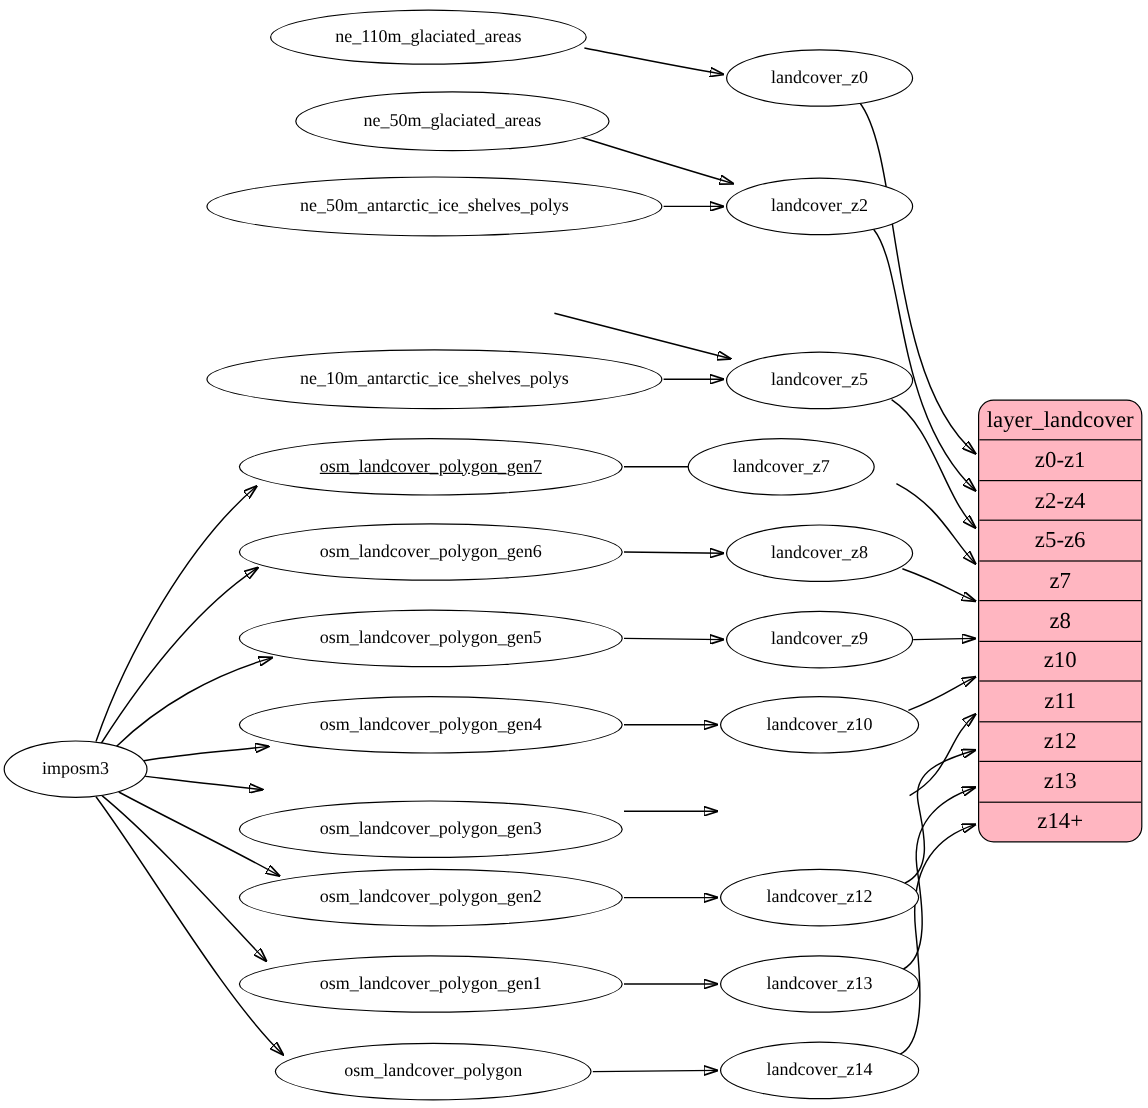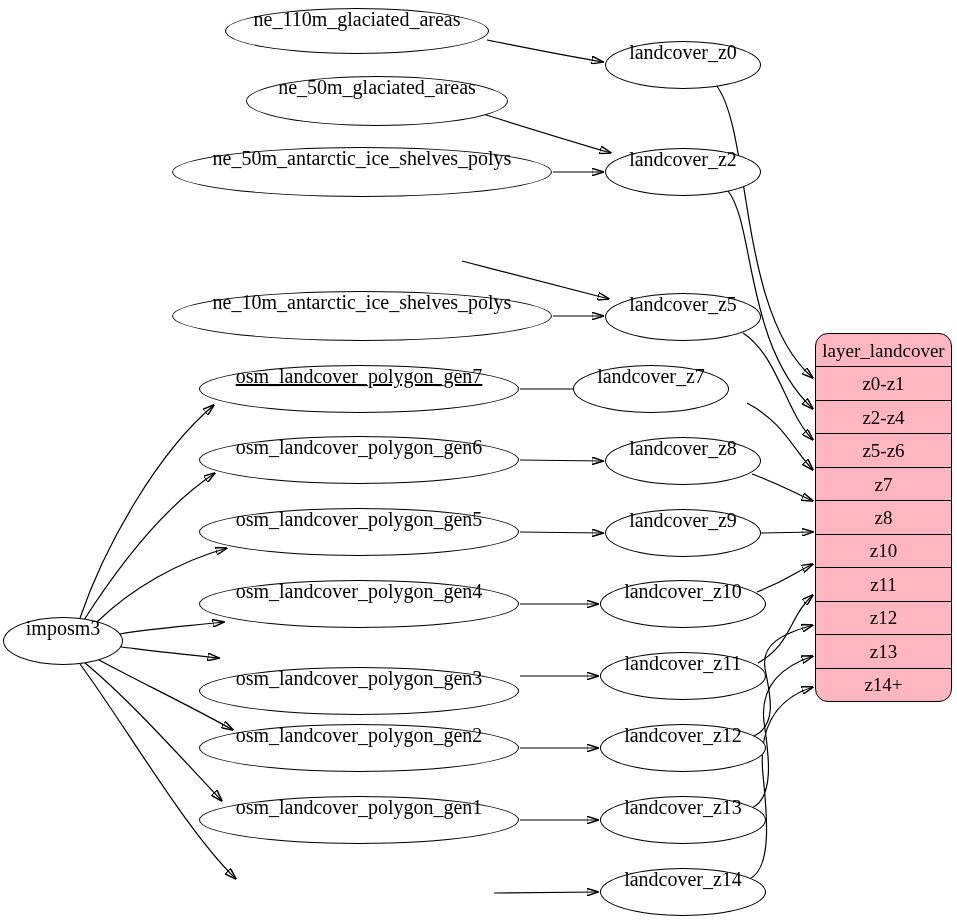--- a/index.html
+++ b/index.html
@@ -22,22 +22,23 @@
     stroke: #000000;
     stroke-width: 1.2;
   }
   .node {
     position: absolute;
     box-sizing: border-box;
     border: 1.3px solid #000000;
     border-radius: 50%;
     background: #ffffff;
     display: flex;
+    align-items: center;
     justify-content: center;
-    font-size: 20px;
+    font-size: 15px;
     line-height: 1;
     white-space: nowrap;
   }
   .record {
     position: absolute;
     box-sizing: border-box;
     left: 815px; top: 333px;
     width: 137px; height: 369px;
     background: #ffb6c1;
     border: 1.3px solid #000000;
@@ -135,20 +136,23 @@
   </div>
   <div class="node" style="left:199px; top:667px; width:320px; height:48px;">
     <span>osm_landcover_polygon_gen3</span>
   </div>
   <div class="node" style="left:199px; top:724px; width:320px; height:48px;">
     <span>osm_landcover_polygon_gen2</span>
   </div>
   <div class="node" style="left:199px; top:796px; width:320px; height:48px;">
     <span>osm_landcover_polygon_gen1</span>
   </div>
+  <div class="node" style="left:229px; top:869px; width:264px; height:48px;">
+    <span>osm_landcover_polygon</span>
+  </div>
 
   <div class="node" style="left:605px; top:41px; width:156px; height:48px;">
     <span>landcover_z0</span>
   </div>
   <div class="node" style="left:605px; top:148px; width:156px; height:48px;">
     <span>landcover_z2</span>
   </div>
   <div class="node" style="left:605px; top:293px; width:156px; height:48px;">
     <span>landcover_z5</span>
   </div>
@@ -156,23 +160,20 @@
     <span>landcover_z7</span>
   </div>
   <div class="node" style="left:605px; top:437px; width:156px; height:48px;">
     <span>landcover_z8</span>
   </div>
   <div class="node" style="left:605px; top:509px; width:156px; height:48px;">
     <span>landcover_z9</span>
   </div>
   <div class="node" style="left:600px; top:580px; width:166px; height:48px;">
     <span>landcover_z10</span>
-  </div>
-  <div class="node" style="left:600px; top:652px; width:166px; height:48px;">
-    <span>landcover_z11</span>
   </div>
   <div class="node" style="left:600px; top:724px; width:166px; height:48px;">
     <span>landcover_z12</span>
   </div>
   <div class="node" style="left:600px; top:796px; width:166px; height:48px;">
     <span>landcover_z13</span>
   </div>
   <div class="node" style="left:600px; top:868px; width:166px; height:48px;">
     <span>landcover_z14</span>
   </div>

